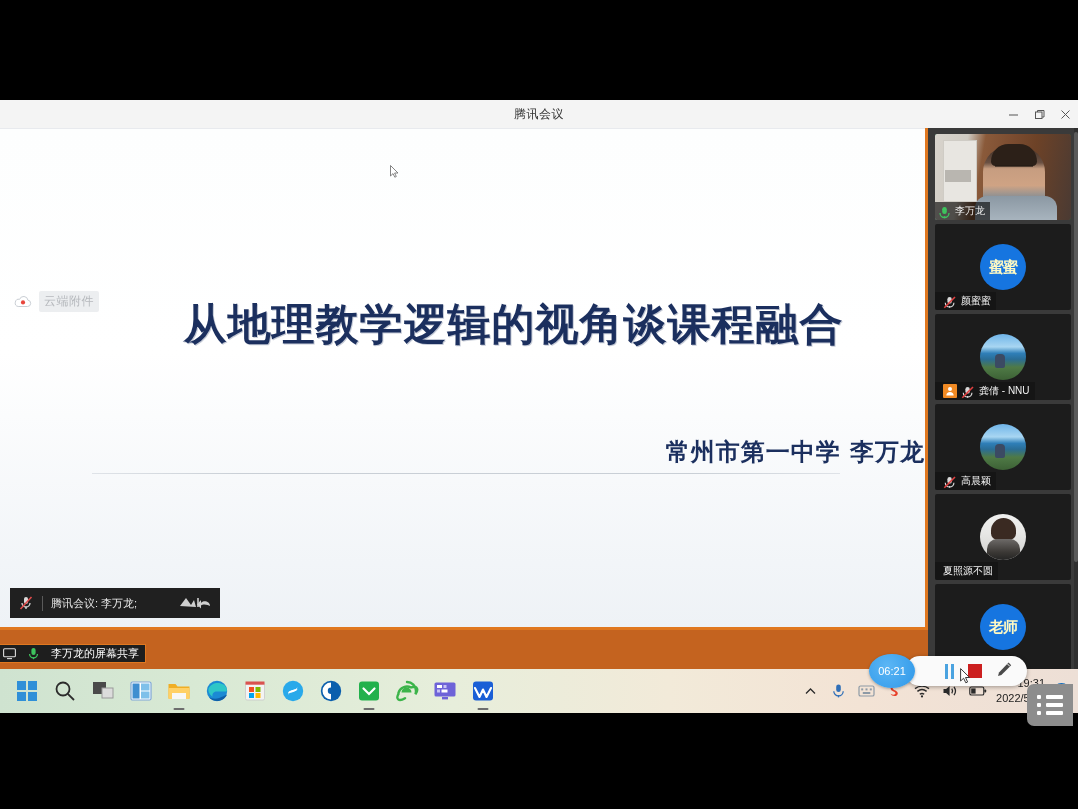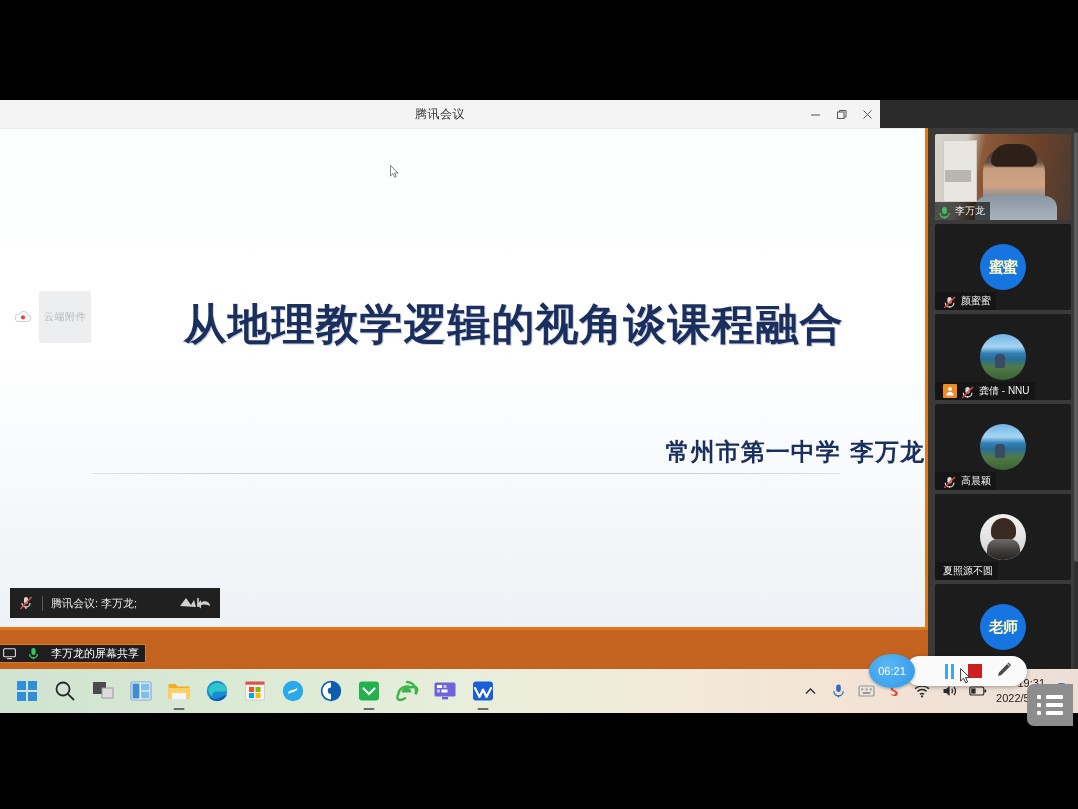--- a/index.html
+++ b/index.html
@@ -12,21 +12,21 @@
   #screen{ position:relative; width:1078px; height:809px; background:#000; }
 
   
   .letterbox-top{ position:absolute; left:0; top:0; width:1078px; height:100px; background:#000; }
   .letterbox-bottom{ position:absolute; left:0; top:713px; width:1078px; height:96px; background:#000; }
 
   
   .app-window{ position:absolute; left:0; top:100px; width:1078px; height:613px; background:#2b2b2b; }
 
   .titlebar{
-    position:absolute; left:0; top:0; width:880px; height:28px;
+    position:absolute; left:0; top:0; width:1078px; height:28px;
     background:#f4f4f4; display:flex; align-items:center; justify-content:center;
   }
   .titlebar .title{ font-size:12px; color:#333; letter-spacing:.5px; }
   .win-controls{ position:absolute; right:0; top:0; height:28px; display:flex; }
   .win-btn{
     width:26px; height:28px; display:flex; align-items:center; justify-content:center;
     font-size:12px; color:#555;
   }
 
   
@@ -46,21 +46,21 @@
   }
   .slide-topbar{ position:absolute; left:0; top:0; width:100%; height:1px; background:#e8eaee; }
 
   .cloud-tag{
     position:absolute; left:14px; top:163px; display:flex; align-items:center; gap:7px;
     z-index:4;
   }
   .cloud-icon{ width:18px; height:14px; position:relative; }
   .cloud-icon svg{ display:block; }
   .cloud-text{
-    font-size:10px; color:#b6b9bd; background:#eceef0; padding:19px 5px; border-radius:2px;
+    font-size:12px; color:#b6b9bd; background:#eceef0; padding:2px 5px; border-radius:2px;
     filter:blur(.6px); letter-spacing:.5px;
   }
 
   .slide-title{
     position:absolute; left:0; top:168px; width:1027px; text-align:center;
     font-family:"DejaVu Sans","Liberation Sans",sans-serif;
     font-size:43px; font-weight:bold; color:#1b2f5e;
     letter-spacing:1px;
     text-shadow:1px 1px 0 rgba(27,47,94,.25);
   }

